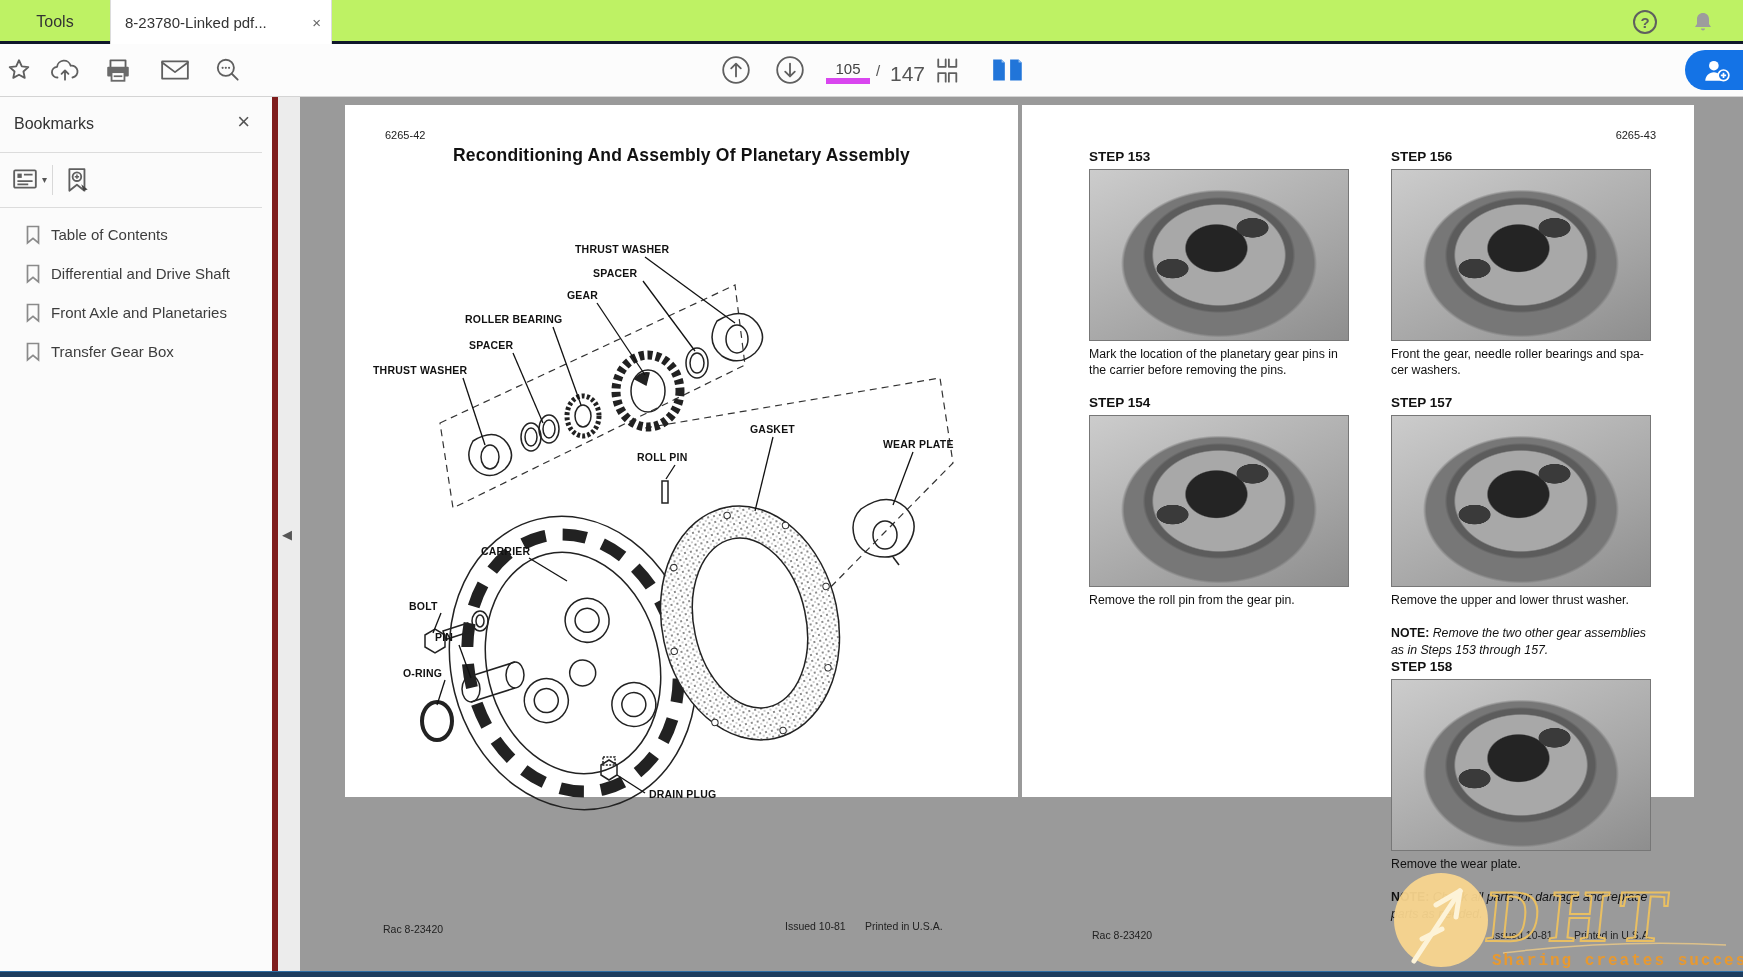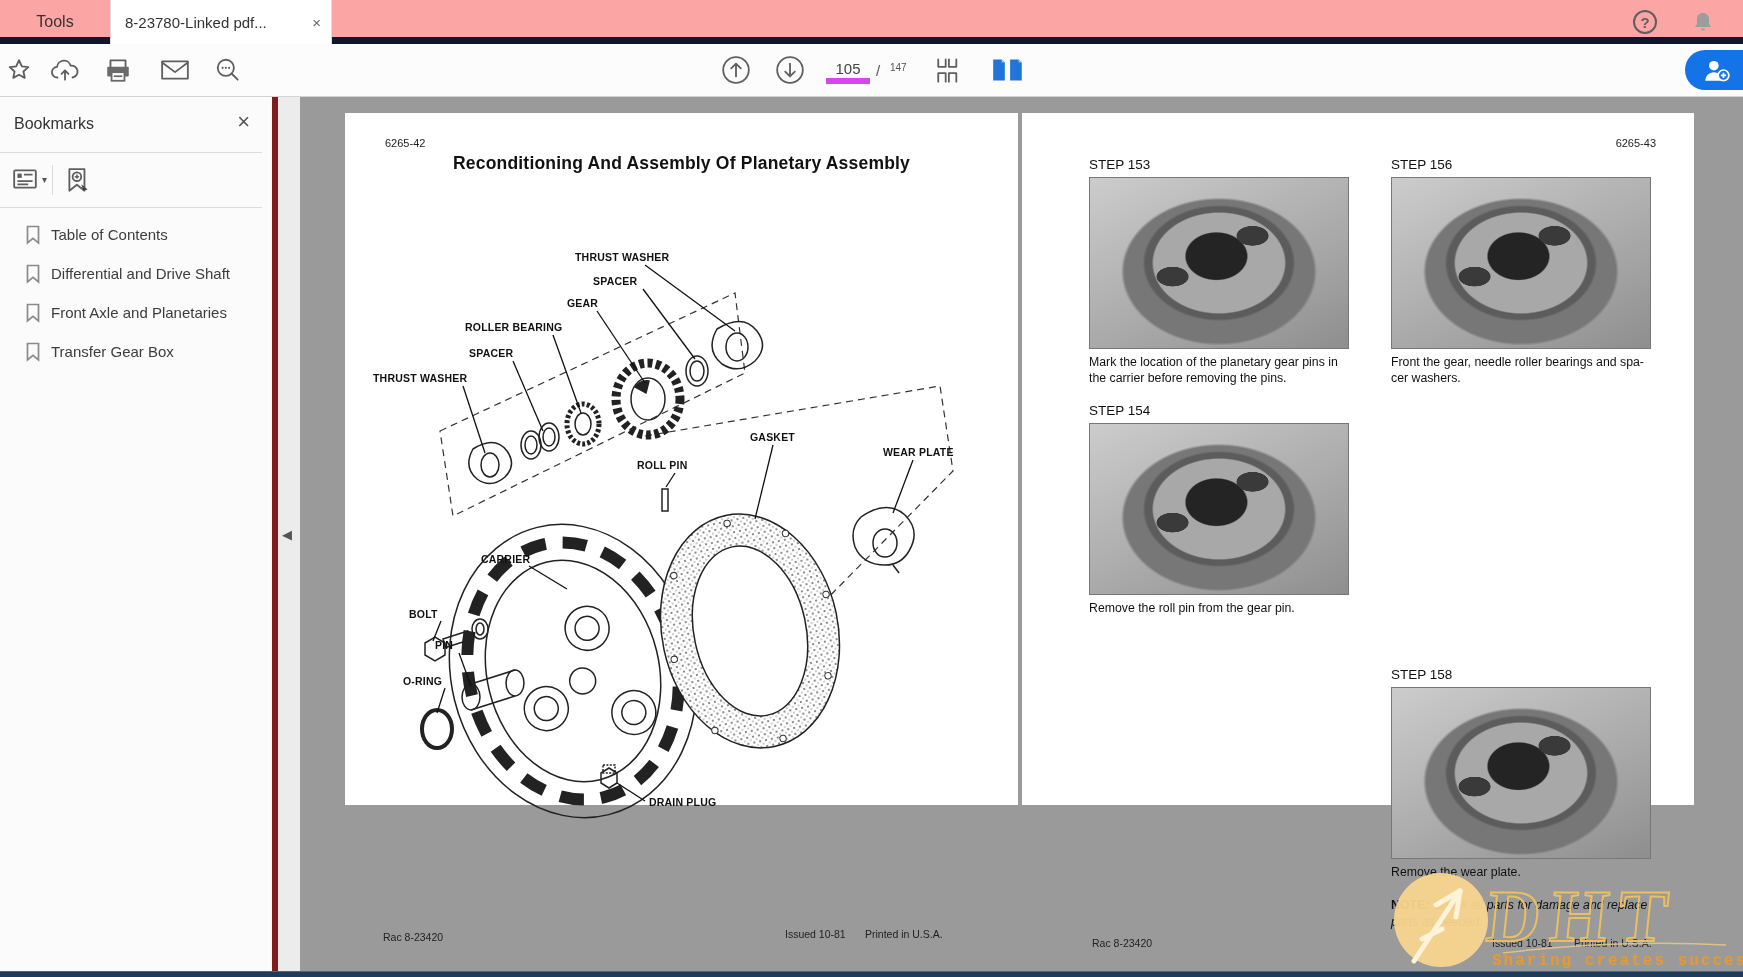--- a/index.html
+++ b/index.html
@@ -2,21 +2,21 @@
 <html><head>
 <meta charset="utf-8">
 <style>
   * { margin:0; padding:0; box-sizing:border-box; }
   html,body { width:1743px; height:977px; overflow:hidden; }
   body { font-family:"Liberation Sans", sans-serif; background:#9a9a9a; }
   .app { position:relative; width:1743px; height:977px; background:#9a9a9a; }
 
   
   .tabbar { position:absolute; top:0; left:0; width:1743px; height:44px;
-            background:#fca5a5; border-bottom:7px solid #0f172a; z-index:30; }
+            background:#bef264; border-bottom:3px solid #0f172a; z-index:30; }
   .tab-tools { position:absolute; left:0; top:0; width:110px; height:44px;
                display:flex; align-items:center; justify-content:center;
                font-size:16px; color:#333; cursor:pointer; }
   .tab-doc { position:absolute; left:110px; top:0; width:222px; height:44px;
              background:#ffffff; border-left:1px solid #dcdcdc; border-right:1px solid #dcdcdc;
              display:flex; align-items:center; padding:0 10px 0 14px;
              font-size:15px; color:#333; }
   .tab-doc .tab-title { flex:1; white-space:nowrap; overflow:hidden; }
   .tab-close { font-size:15px; color:#666; margin-left:8px; cursor:pointer; line-height:1; }
   .tab-right-icons { position:absolute; right:28px; top:0; height:44px; display:flex; align-items:center; gap:34px; }
@@ -28,21 +28,21 @@
   
   .toolbar { position:absolute; top:44px; left:0; width:1743px; height:53px;
              background:#fcfcfc; border-bottom:1px solid #d4d4d4; z-index:29; }
   .tb-icon { position:absolute; top:50%; transform:translateY(-50%); cursor:pointer; }
   .tb-icon svg { display:block; }
   .page-nav-input { position:absolute; left:826px; top:14px; width:44px; height:26px;
                     border:none; border-bottom:6px solid #d946ef; background:transparent;
                     text-align:center; font-size:15px; color:#444;
                     font-family:"Liberation Sans", sans-serif; }
   .page-sep { position:absolute; left:876px; top:18px; font-size:15px; color:#555; }
-  .page-total { position:absolute; left:890px; top:18px; font-size:10px; color:#555; }
+  .page-total { position:absolute; left:890px; top:18px; font-size:21px; color:#555; }
   .share-btn { position:absolute; right:-28px; top:6px; width:86px; height:40px;
                background:#1473e6; border-radius:20px; display:flex; align-items:center;
                padding-left:16px; cursor:pointer; }
 
   
   .panel { position:absolute; left:0; top:97px; width:278px; height:880px;
            background:#fbfbfb; border-right:6px solid #7f1d1d; z-index:20; }
   .panel-header { position:absolute; left:0; top:0; width:278px; height:55px; }
   .panel-title { position:absolute; left:14px; top:18px; font-size:16px; color:#333; }
   .panel-close { position:absolute; right:28px; top:12px; font-size:22px; color:#555; cursor:pointer; }
@@ -56,38 +56,38 @@
   .bm-item svg { flex:0 0 auto; margin-right:10px; }
   .bm-label { font-size:15px; color:#3d3d3d; white-space:nowrap; }
 
   
   .panel-edge { position:absolute; left:278px; top:97px; width:22px; height:880px;
                 background:#ececec; z-index:20; cursor:pointer; }
   .collapse-arrow { position:absolute; left:4px; top:430px; font-size:13px; color:#555; }
 
   
   .doc-area { position:absolute; left:300px; top:97px; width:1443px; height:880px; background:#9a9a9a; }
-  .page { position:absolute; top:16px; height:692px; background:#ffffff; color:#111; }
+  .page { position:absolute; top:8px; height:692px; background:#ffffff; color:#111; }
   .page-left  { left:45px;  width:673px; }
   .page-right { left:722px; width:672px; }
   .page-code { position:absolute; font-size:11px; color:#222; }
   .pl-code { left:40px; top:24px; }
   .pr-code { right:38px; top:24px; }
   .page-title { position:absolute; left:0; top:40px; width:100%; text-align:center;
                 font-size:17.5px; font-weight:bold; letter-spacing:0.2px; }
   .diagram { position:absolute; left:0; top:68px; }
   .dlabel { font:bold 10.5px "Liberation Sans", sans-serif; fill:#111; letter-spacing:0.2px; }
   .dline { stroke:#111; stroke-width:1.3; }
   .dpart { stroke:#222; fill:none; stroke-width:1.5; }
 
   .page-footer-item { position:absolute; font-size:10.5px; color:#222; }
 
   
   .step { position:absolute; width:260px; }
-  .step-title { font-size:13.5px; font-weight:normal; margin-bottom:5px; }
+  .step-title { font-size:13.5px; font-weight:bold; margin-bottom:5px; }
   .photo { width:260px; height:172px; border:1px solid #777;
     background:
       radial-gradient(ellipse 26px 16px at 63% 34%, #3a3a3a 0 60%, rgba(0,0,0,0) 63%),
       radial-gradient(ellipse 26px 16px at 32% 58%, #3a3a3a 0 60%, rgba(0,0,0,0) 63%),
       radial-gradient(ellipse 52px 40px at 49% 46%, #242424 0 58%, rgba(0,0,0,0) 61%),
       radial-gradient(ellipse 92px 70px at 50% 50%, #a8a8a8 0 71%, #5c5c5c 73% 80%, rgba(0,0,0,0) 83%),
       radial-gradient(ellipse 114px 86px at 50% 55%, #777777 0 83%, rgba(0,0,0,0) 86%),
       linear-gradient(155deg, #cccccc, #a2a2a2 70%, #8e8e8e);
   }
   .caption { margin-top:6px; font-size:12.3px; line-height:1.3; color:#111; }
@@ -414,20 +414,29 @@
         <div class="caption">Remove the roll pin from the gear pin.</div>
       </div>
 
 
       <div class="step" style="left:369px; top:44px">
         <div class="step-title">STEP 156</div>
         <div class="photo"></div>
         <div class="caption">Front the gear, needle roller bearings and spa-cer washers.</div>
       </div>
 
+      <div class="step" style="left:369px; top:290px">
+        <div class="step-title">STEP 157</div>
+        <div class="photo"></div>
+        <div class="caption">Remove the upper and lower thrust washer.</div>
+        <div class="note">
+          <span class="note-label">NOTE:</span>
+          <span class="note-text">Remove the two other gear assemblies as in Steps 153 through 157.</span>
+        </div>
+      </div>
 
       <div class="step" style="left:369px; top:554px">
         <div class="step-title">STEP 158</div>
         <div class="photo"></div>
         <div class="caption">Remove the wear plate.</div>
         <div class="note">
           <span class="note-label">NOTE:</span>
           <span class="note-text">Check all parts for damage and replace parts as needed.</span>
         </div>
       </div>

